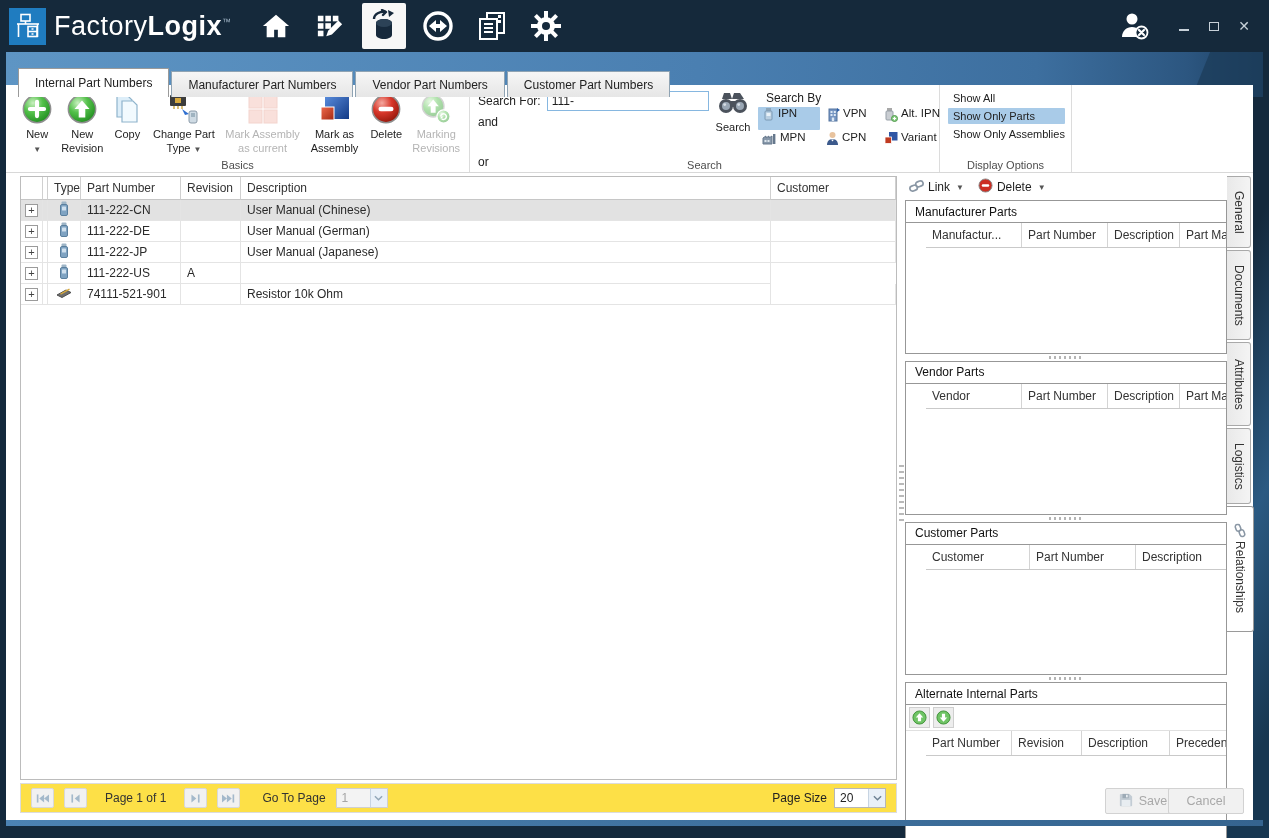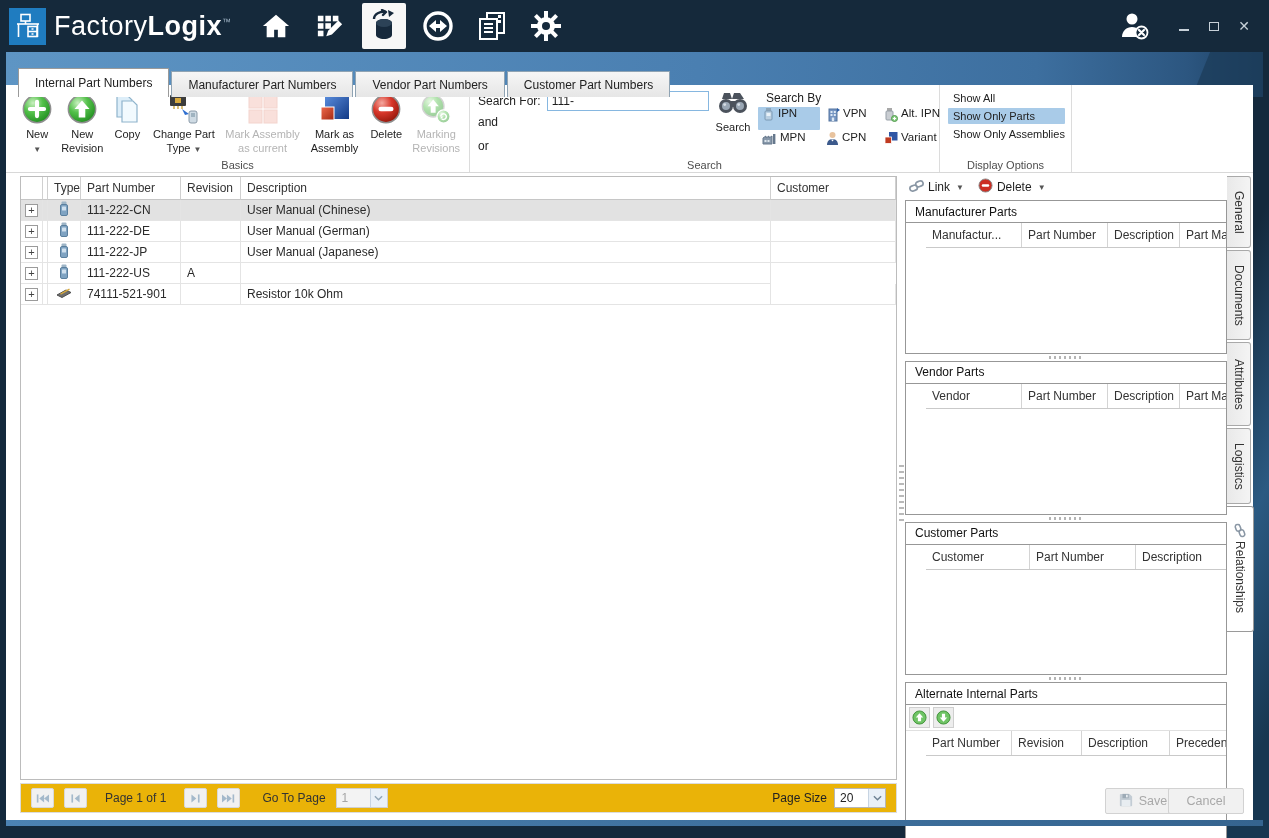--- a/index.html
+++ b/index.html
@@ -52,21 +52,21 @@
   .rb-label { font-size:11px; color:#1e1e1e; text-align:center; line-height:1.25; margin-top:2px; }
   .rb.disabled .rb-label { color:#b4b4b4; }
   .rb.disabled .rb-icon { opacity:.45; }
   .caret { font-size:8px; color:#555; }
 
   .g-search { width:470px; position:relative; }
   .sf-row { position:absolute; left:8px; top:6px; display:flex; align-items:center; }
   .sf-label { margin-right:6px; }
   .sf-input { width:162px; height:20px; border:1px solid #86b7e0; font:12px "Liberation Sans",sans-serif; padding:0 4px; color:#1e1e1e; }
   .and-lbl { position:absolute; left:8px; top:30px; }
-  .or-lbl { position:absolute; left:8px; top:54px; }
+  .or-lbl { position:absolute; left:8px; top:70px; }
   .search-btn { position:absolute; left:240px; top:4px; width:46px; display:flex; flex-direction:column; align-items:center; }
   .search-btn .lbl { font-size:11px; margin-top:3px; }
   .sby-label { position:absolute; left:296px; top:6px; }
   .sby-grid { position:absolute; left:288px; top:22px; display:grid; grid-template-columns:62px 56px 76px; grid-auto-rows:23px; gap:1px 2px; }
   .sb-btn { display:flex; align-items:flex-start; gap:3px; padding:0 4px; font-size:11.5px; color:#1e1e1e; border-radius:1px; }
   .sb-btn.selected { background:#a9cbe8; }
 
   .g-display { width:132px; position:relative; padding-top:5px; }
   .disp-opt { padding:2px 5px; margin-bottom:2px; font-size:11px; white-space:nowrap; border-radius:1px; }
   .disp-opt.selected { background:#a9cbe8; }
@@ -108,21 +108,21 @@
 
   
   .side-tabs { position:absolute; left:1221px; top:91px; width:27px; display:flex; flex-direction:column; }
   .vtab { writing-mode:vertical-rl; display:flex; align-items:center; justify-content:center; gap:4px;
     background:linear-gradient(to left,#f4f4f4,#e9e9e9); border:1px solid #a9a9a9; border-left:none;
     border-radius:0 3px 3px 0; color:#333; font-size:12px; padding:10px 0; margin-bottom:2px; width:24px; }
   .vtab.active { background:#fff; width:27px; border-color:#9a9a9a; padding:12px 0; }
 
   
   .pagerbar { position:absolute; left:14px; top:698px; width:877px; height:30px; border:1px solid #dcdcdc;
-    background:#eab308; display:flex; align-items:center; padding:0 10px; gap:10px; }
+    background:#fde047; display:flex; align-items:center; padding:0 10px; gap:10px; }
   .pg-btn { width:23px; height:20px; border:1px solid #d8d8d8; background:#f1f1f1; border-radius:2px;
     display:flex; align-items:center; justify-content:center; }
   .pg-text { margin:0 8px; color:#333; }
   .goto { margin-left:12px; color:#333; }
   .selectbox { height:20px; border:1px solid #b6b6b6; background:#fff; display:flex; align-items:center; width:52px; }
   .selectbox .val { flex:1; padding-left:5px; color:#222; }
   .selectbox .chev { width:17px; height:100%; border-left:1px solid #c7d4e2; background:#e9f0f8;
     display:flex; align-items:center; justify-content:center; }
   .selectbox.disabled { background:#f3f3f3; border-color:#cfcfcf; }
   .selectbox.disabled .val { color:#a6a6a6; }

